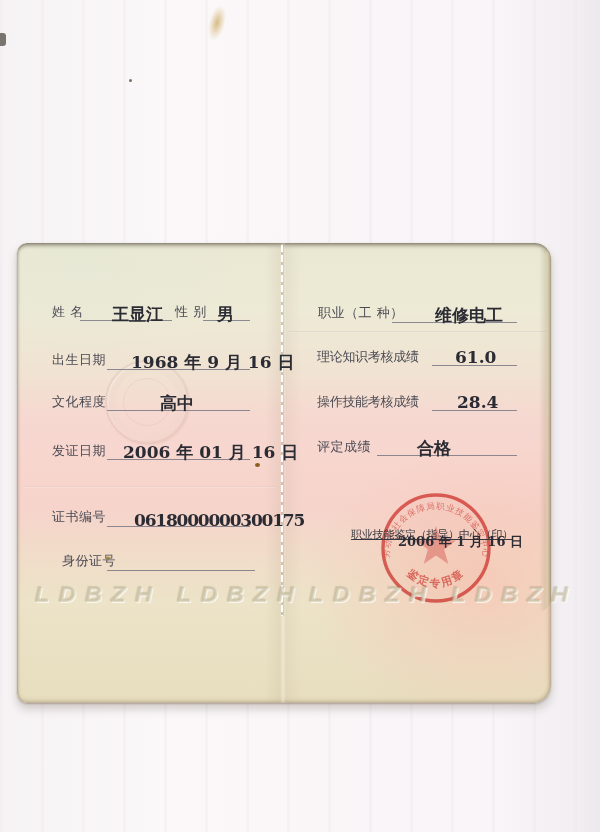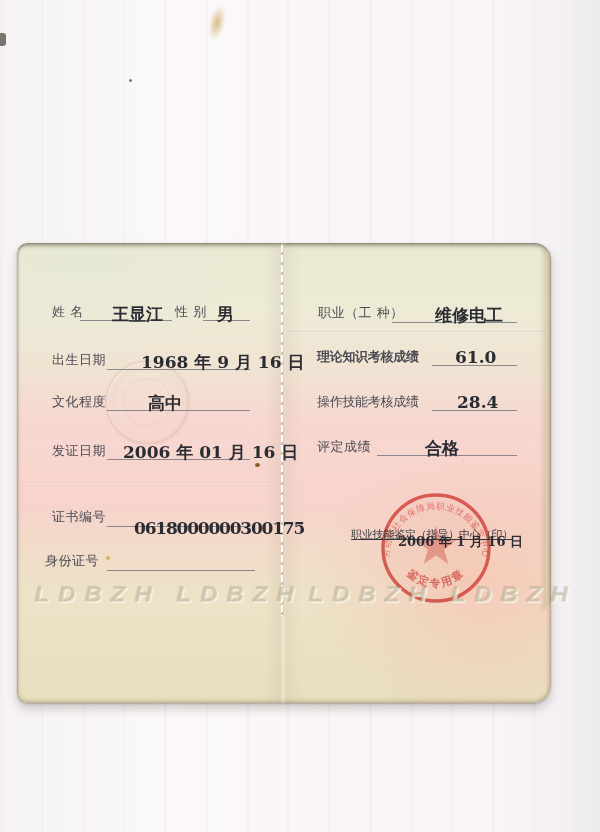--- a/index.html
+++ b/index.html
@@ -111,54 +111,54 @@
 
   <span class="lbl" style="left:35px;top:60px;">姓 名</span>
   <div class="ul" style="left:63px;top:77px;width:92px;"></div>
   <span class="val" style="left:95px;top:60px;">王显江</span>
   <span class="lbl" style="left:158px;top:60px;">性 别</span>
   <div class="ul" style="left:186px;top:77px;width:47px;"></div>
   <span class="val" style="left:200px;top:60px;">男</span>
 
   <span class="lbl" style="left:35px;top:108px;">出生日期</span>
   <div class="ul" style="left:90px;top:126px;width:143px;"></div>
-  <span class="val" style="left:124px;top:108px;">1968 年 9 月 16 日</span>
+  <span class="val" style="left:114px;top:108px;">1968 年 9 月 16 日</span>
 
   <span class="lbl" style="left:35px;top:150px;">文化程度</span>
   <div class="ul" style="left:90px;top:167px;width:143px;"></div>
-  <span class="val" style="left:131px;top:149px;">高中</span>
+  <span class="val" style="left:143px;top:149px;">高中</span>
 
   <span class="lbl" style="left:35px;top:199px;">发证日期</span>
   <div class="ul" style="left:90px;top:216px;width:143px;"></div>
   <span class="val" style="left:106px;top:198px;">2006 年 01 月 16 日</span>
 
   <span class="lbl" style="left:35px;top:265px;">证书编号</span>
   <div class="ul" style="left:90px;top:283px;width:143px;"></div>
-  <span class="val num" style="left:117px;top:267px;margin-top:8px;">0618000000300175</span>
+  <span class="val num" style="left:117px;top:267px;">0618000000300175</span>
 
-  <span class="lbl" style="left:28px;top:309px;font-family:Liberation Serif, serif;">身份证号</span>
+  <span class="lbl" style="left:45px;top:309px;font-family:Liberation Serif, serif;">身份证号</span>
   <div class="ul" style="left:90px;top:327px;width:148px;"></div>
 
   <div class="wm wm-left">LDBZH LDBZH</div>
 
   <span class="lbl" style="left:301px;top:61px;">职业（工 种）</span>
   <div class="ul" style="left:375px;top:79px;width:125px;"></div>
   <span class="val" style="left:418px;top:61px;">维修电工</span>
 
-  <span class="lbl" style="left:300px;top:105px;letter-spacing:-0.3px;font-weight:bold;">理论知识考核成绩</span>
+  <span class="lbl" style="left:300px;top:105px;letter-spacing:-0.3px;">理论知识考核成绩</span>
   <div class="ul" style="left:415px;top:122px;width:85px;"></div>
   <span class="val" style="left:438px;top:104px;">61.0</span>
 
   <span class="lbl" style="left:300px;top:150px;letter-spacing:-0.3px;">操作技能考核成绩</span>
   <div class="ul" style="left:415px;top:167px;width:85px;"></div>
   <span class="val" style="left:440px;top:149px;">28.4</span>
 
   <span class="lbl" style="left:300px;top:195px;">评定成绩</span>
   <div class="ul" style="left:360px;top:212px;width:140px;"></div>
-  <span class="val" style="left:400px;top:194px;margin-left:8px;">合格</span>
+  <span class="val" style="left:400px;top:194px;">合格</span>
 
   <div class="stamp-wrap">
     <svg width="120" height="120" viewBox="0 0 120 120">
       <circle cx="60" cy="60" r="53" fill="rgba(240,150,140,0.05)" stroke="#dc5a56" stroke-width="3.4"></circle>
       <polygon points="60,38 65,52.1 79.9,52.5 68.1,61.6 72.3,76 60,67.5 47.7,76 51.9,61.6 40,52.5 55,52.1" fill="rgba(217,83,79,0.45)"></polygon>
       <defs>
         <path id="arcTop" d="M 13,68 A 47,47 0 1 1 107,68" fill="none"></path>
         <path id="arcBot" d="M 24,76 A 40,40 0 0 0 96,76" fill="none"></path>
       </defs>
       <text font-size="8.5" fill="#d9534f" letter-spacing="1" opacity="0.8">

